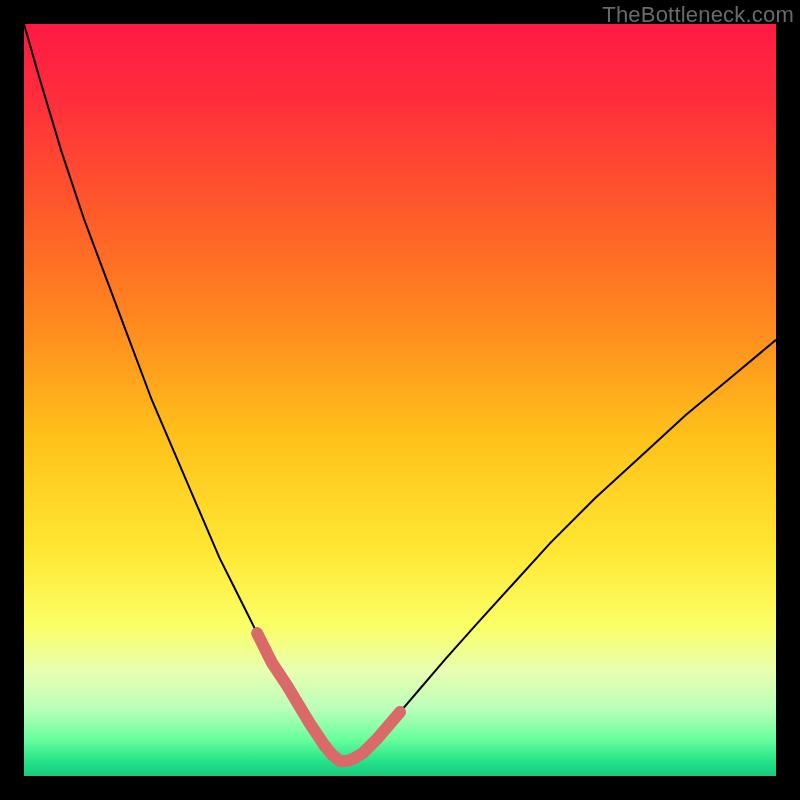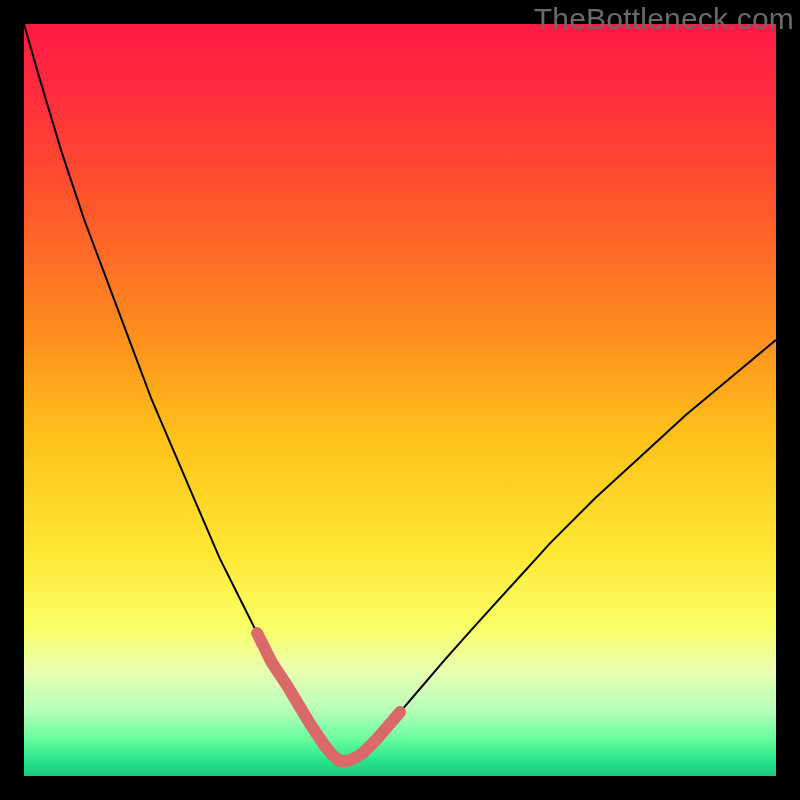--- a/index.html
+++ b/index.html
@@ -24,21 +24,21 @@
     left: 0;
     top: 0;
     width: 752px;
     height: 752px;
   }
   .attribution {
     position: absolute;
     top: 2px;
     right: 6px;
     color: #6a6a6a;
-    font-size: 30px;
+    font-size: 22px;
     font-weight: 400;
     letter-spacing: 0.2px;
     z-index: 5;
     user-select: none;
   }
   svg {
     display: block;
   }
 </style>
 </head>

